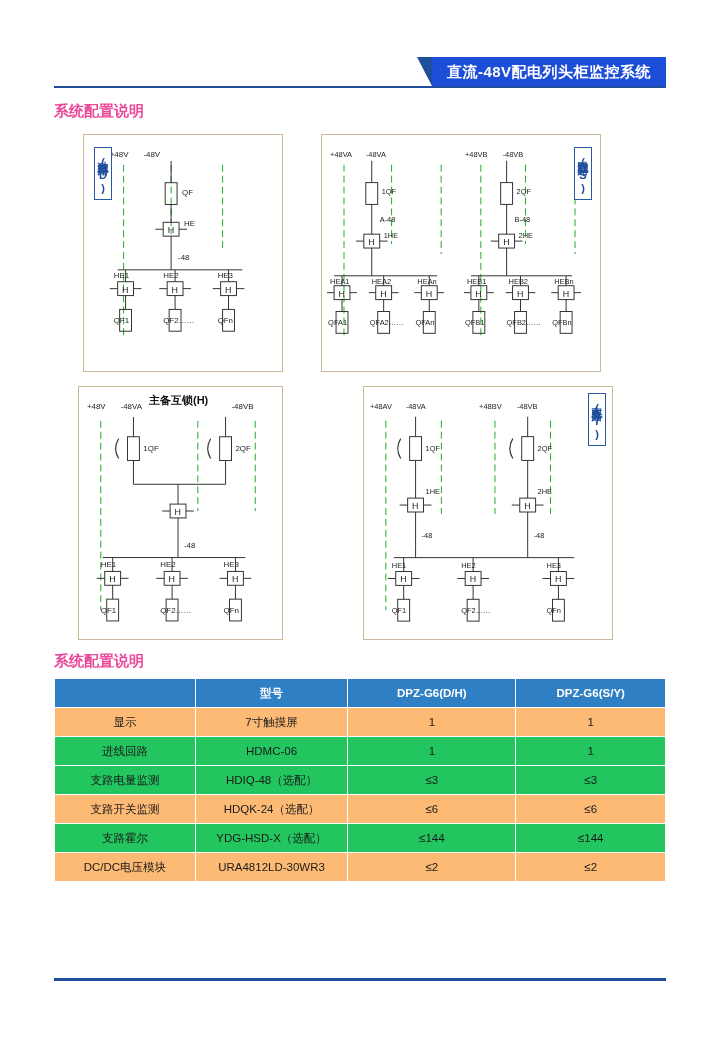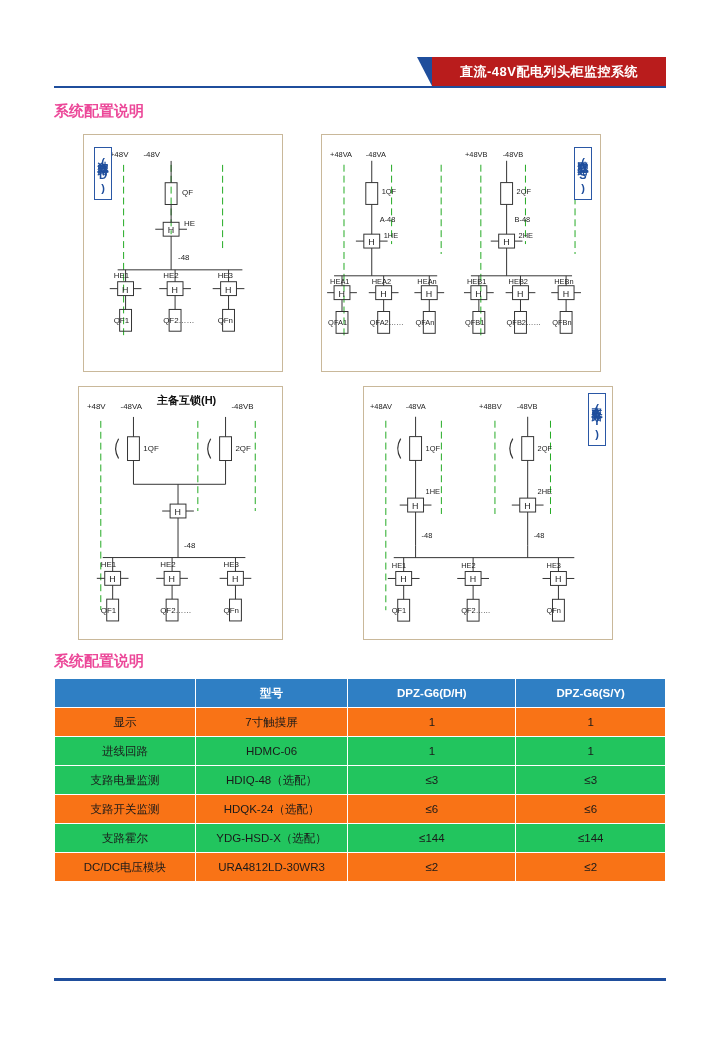--- a/index.html
+++ b/index.html
@@ -36,23 +36,23 @@
     width: 612px;
     height: 2px;
     background: #1f4e9c;
   }
   .header-tab {
     position: absolute;
     top: 57px;
     left: 432px;
     width: 234px;
     height: 29px;
-    background: #b91c1c;
+    background: #1d4ed8;
     color: #ffffff;
-    font-size: 13px;
+    font-size: 15px;
     line-height: 29px;
     text-align: center;
     letter-spacing: 0.5px;
     font-weight: 700;
   }
   .header-tab-notch {
     position: absolute;
     top: 57px;
     left: 417px;
     width: 0;
@@ -125,21 +125,21 @@
     height: 26px;
     border: 1px solid #ffffff;
     text-align: center;
   }
   .conf-table td {
     height: 26px;
     border: 1px solid #ffffff;
     text-align: center;
     color: #1a1a1a;
   }
-  .conf-table tr.odd td { background: #f97316; }
+  .conf-table tr.odd td { background: #fdba74; }
   .conf-table tr.even td { background: #22c55e; }
   .col-a { width: 146px; }
   .col-b { width: 156px; }
   .col-c { width: 175px; }
   .col-d { width: 155px; }
 
   
   .footer-rule {
     position: absolute;
     left: 54px;
@@ -390,21 +390,21 @@
         <text x="65" y="64" font-size="8">1QF</text>
         <text x="158" y="64" font-size="8">2QF</text>
         <text x="106" y="162" font-size="8">-48</text>
         <text x="22" y="182" font-size="8">HE1</text>
         <text x="82" y="182" font-size="8">HE2</text>
         <text x="146" y="182" font-size="8">HE3</text>
         <text x="22" y="228" font-size="8">QF1</text>
         <text x="82" y="228" font-size="8">QF2……</text>
         <text x="146" y="228" font-size="8">QFn</text>
       </svg>
-      <div style="position:absolute; left:70px; top:6px; font-size:11px; font-weight:700; color:#111;margin-left:8px;">主备互锁(H)</div>
+      <div style="position:absolute; left:70px; top:6px; font-size:11px; font-weight:700; color:#111;">主备互锁(H)</div>
     </div>
 
     <div class="diagram" id="diag-y">
       <svg viewBox="0 0 250 254">
         <line x1="22" y1="34" x2="22" y2="225" stroke="#22aa22" stroke-width="1" stroke-dasharray="7,4"></line>
         <line x1="78" y1="34" x2="78" y2="128" stroke="#22aa22" stroke-width="1" stroke-dasharray="7,4"></line>
         <line x1="132" y1="34" x2="132" y2="128" stroke="#22aa22" stroke-width="1" stroke-dasharray="7,4"></line>
         <line x1="188" y1="34" x2="188" y2="128" stroke="#22aa22" stroke-width="1" stroke-dasharray="7,4"></line>
 
         <line x1="52" y1="30" x2="52" y2="50" stroke="#333" stroke-width="1"></line>

